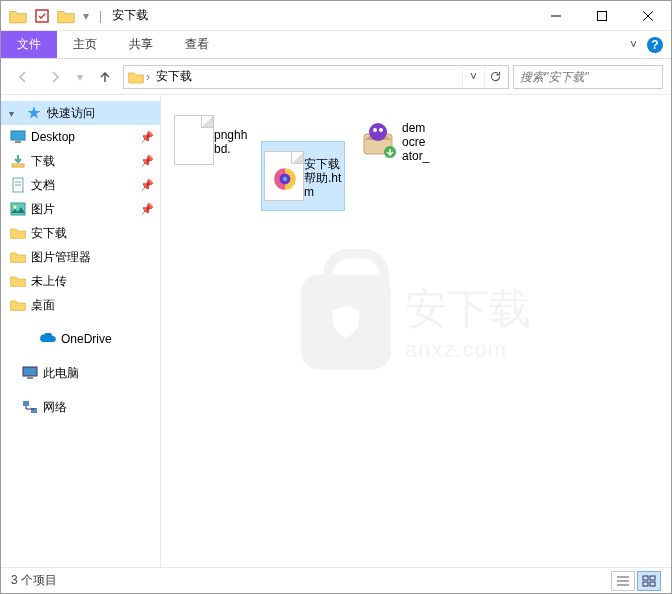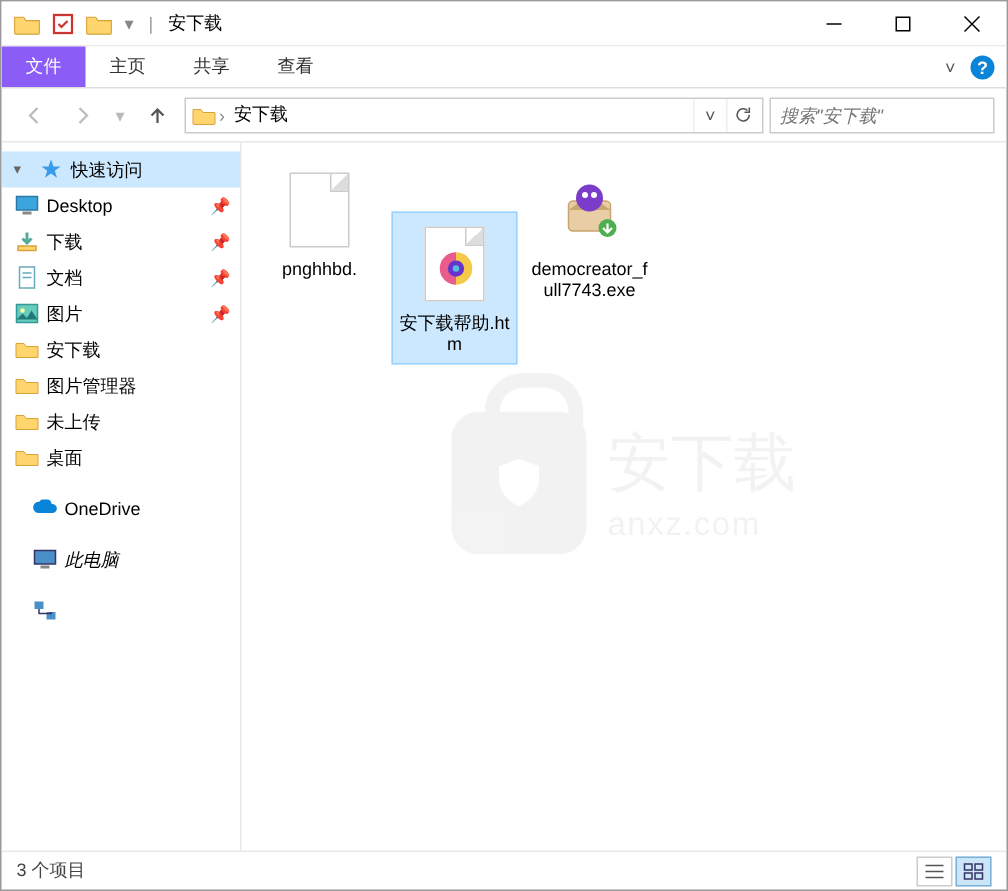--- a/index.html
+++ b/index.html
@@ -42,21 +42,21 @@
 .tree-item { display: flex; align-items: center; height: 24px; padding-left: 8px; gap: 4px; color: #000; cursor: pointer; }
 .tree-item.selected { background: #cce8ff; }
 .tree-item.child { }
 .tree-exp { width: 12px; color: #666; font-size: 10px; }
 .ti-label { flex: 1; white-space: nowrap; overflow: hidden; text-overflow: ellipsis; }
 .pin { color: #8a8a8a; font-size: 11px; margin-right: 6px; }
 .ico { width: 18px; height: 18px; display:flex; align-items:center; justify-content:center; }
 
 
 .content { flex: 1; position: relative; padding: 10px; display: flex; align-items: flex-start; gap: 6px; flex-wrap: wrap; }
-.file-item { width: 84px; display: flex; flex-direction: column; align-items: center; padding: 6px 2px; text-align: center; cursor: pointer; border: 1px solid transparent; }
+.file-item { width: 84px; display: flex; flex-direction: row; align-items: center; padding: 6px 2px; cursor: pointer; border: 1px solid transparent; }
 .file-item.selected { background: #cce8ff; border-color: #99d1ff; margin-top: 36px; }
 .file-ico { width: 48px; height: 56px; display: flex; align-items: center; justify-content: center; position: relative; }
 .file-label { margin-top: 4px; line-height: 14px; word-break: break-all; max-height: 42px; overflow: hidden; }
 .page-icon { width: 40px; height: 50px; border: 1px solid #ccc; background: #fff; position: relative; }
 .page-fold { position: absolute; top: 0; right: 0; width: 12px; height: 12px; background: linear-gradient(135deg, #fff 0 50%, #ddd 50%); border-left: 1px solid #ccc; border-bottom: 1px solid #ccc; }
 
 
 .watermark { position: absolute; left: 50%; top: 48%; transform: translate(-50%, -50%); opacity: 0.18; pointer-events: none; display: flex; align-items: center; gap: 14px; }
 .wm-lock { width: 90px; height: 95px; background: #bdbdbd; border-radius: 18px; position: relative; }
 .wm-lock::before { content: ""; position: absolute; top: -26px; left: 22px; width: 46px; height: 40px; border: 10px solid #bdbdbd; border-bottom: none; border-radius: 26px 26px 0 0; }
@@ -247,47 +247,48 @@
     <div class="tree-item child">
         <span class="ico">
           <svg width="16" height="14" viewBox="0 0 24 20">
             <path fill="#ffd66e" stroke="#d9a33a" d="M1 4h8l2 3h12v11H1z"></path>
           </svg>
         </span>
         <span class="ti-label">桌面</span>
       </div>
 
     <div style="height:10px"></div>
-    <div class="tree-item" style="padding-left:20px;">
+    <div class="tree-item" style="padding-left:20px;margin-left:18px;">
       <span class="ico">
           <svg width="18" height="12" viewBox="0 0 24 16">
             <path fill="#0a84d8" d="M6 12a5 5 0 0 1 1-10 6 6 0 0 1 11 2 4 4 0 0 1 1 8z"></path>
           </svg>
         </span>
       <span class="ti-label">OneDrive</span>
     </div>
     <div style="height:10px"></div>
-    <div class="tree-item" style="padding-left:20px;font-style:italic;">
+    <div class="tree-item" style="padding-left:20px;">
       <span class="ico">
           <svg width="16" height="14">
             <rect x="1" y="1" width="14" height="9" fill="#4a8fc7" stroke="#336"></rect>
             <rect x="5" y="11" width="6" height="2" fill="#888"></rect>
           </svg>
         </span>
       <span class="ti-label">此电脑</span>
     </div>
     <div style="height:10px"></div>
     <div class="tree-item" style="padding-left:20px;">
       <span class="ico">
           <svg width="16" height="14">
             <rect x="1" y="1" width="6" height="5" fill="#4a8fc7"></rect>
             <rect x="9" y="8" width="6" height="5" fill="#4a8fc7"></rect>
             <path d="M4 6v3h8V8" fill="none" stroke="#336"></path>
           </svg>
         </span>
+      <span class="ti-label">网络</span>
     </div>
   </div>
 
   <div class="content">
     <div class="file-item">
       <div class="file-ico">
         <div class="page-icon">
             <div class="page-fold"></div>
           </div>
       </div>

